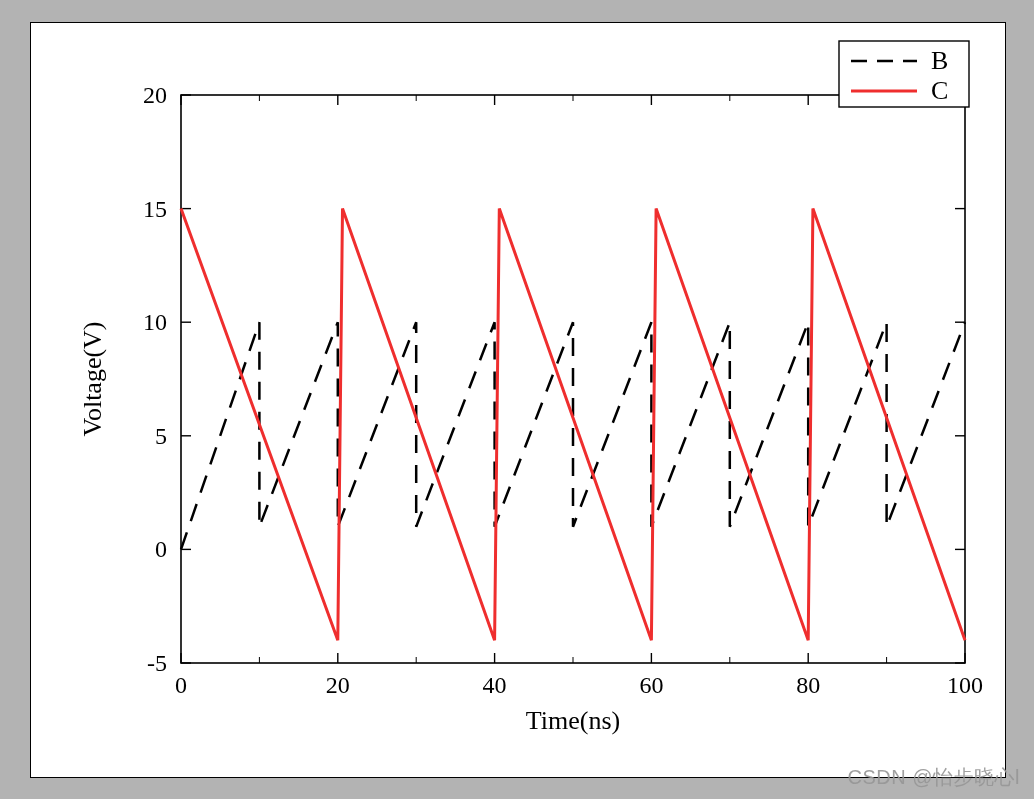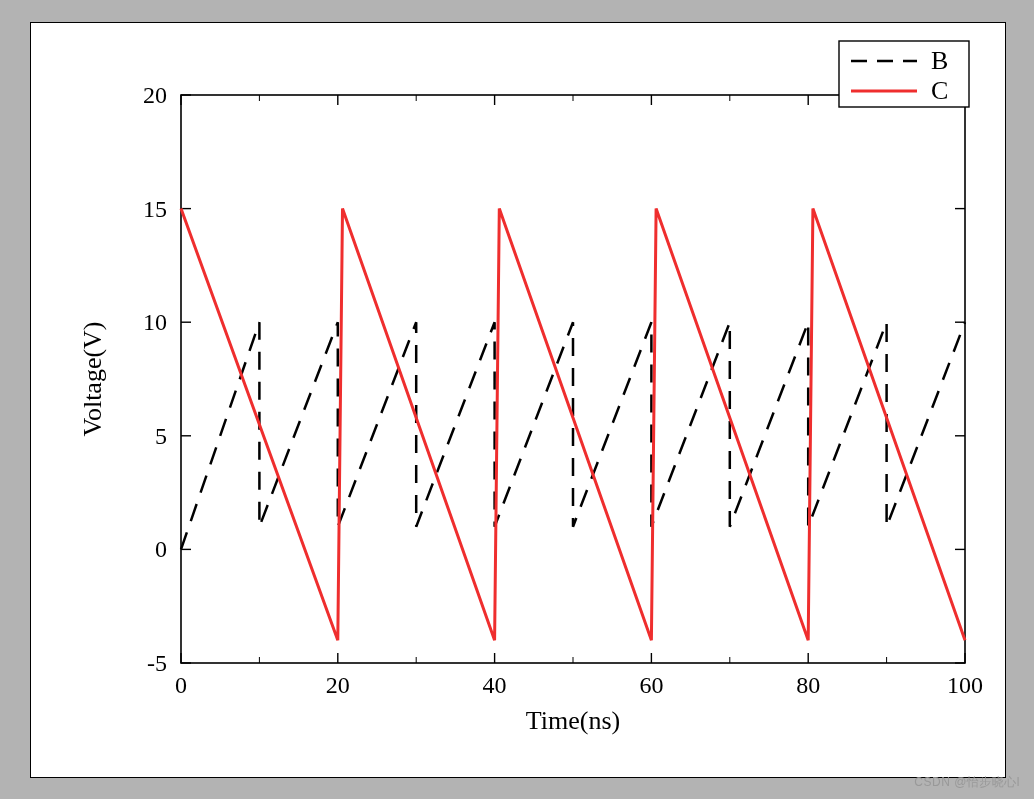--- a/index.html
+++ b/index.html
@@ -22,21 +22,21 @@
     fill:#000;
   }
   .tick-label{font-size:24px;}
   .axis-label{font-size:26px;}
   .legend-label{font-size:26px;}
   .watermark{
     position:absolute;
     right:14px;bottom:8px;
     color:rgba(150,150,150,0.9);
     font-family:Arial,"Microsoft YaHei",sans-serif;
-    font-size:12px;
+    font-size:20px;
     letter-spacing:0.5px;
     user-select:none;
   }
 </style>
 </head>
 <body>
 
 <div class="canvas">
   <svg id="chart-svg" width="974" height="754" viewBox="0 0 974 754">
       <rect x="150" y="72" width="784" height="568" fill="none" stroke="#000" stroke-width="1.6"></rect>

